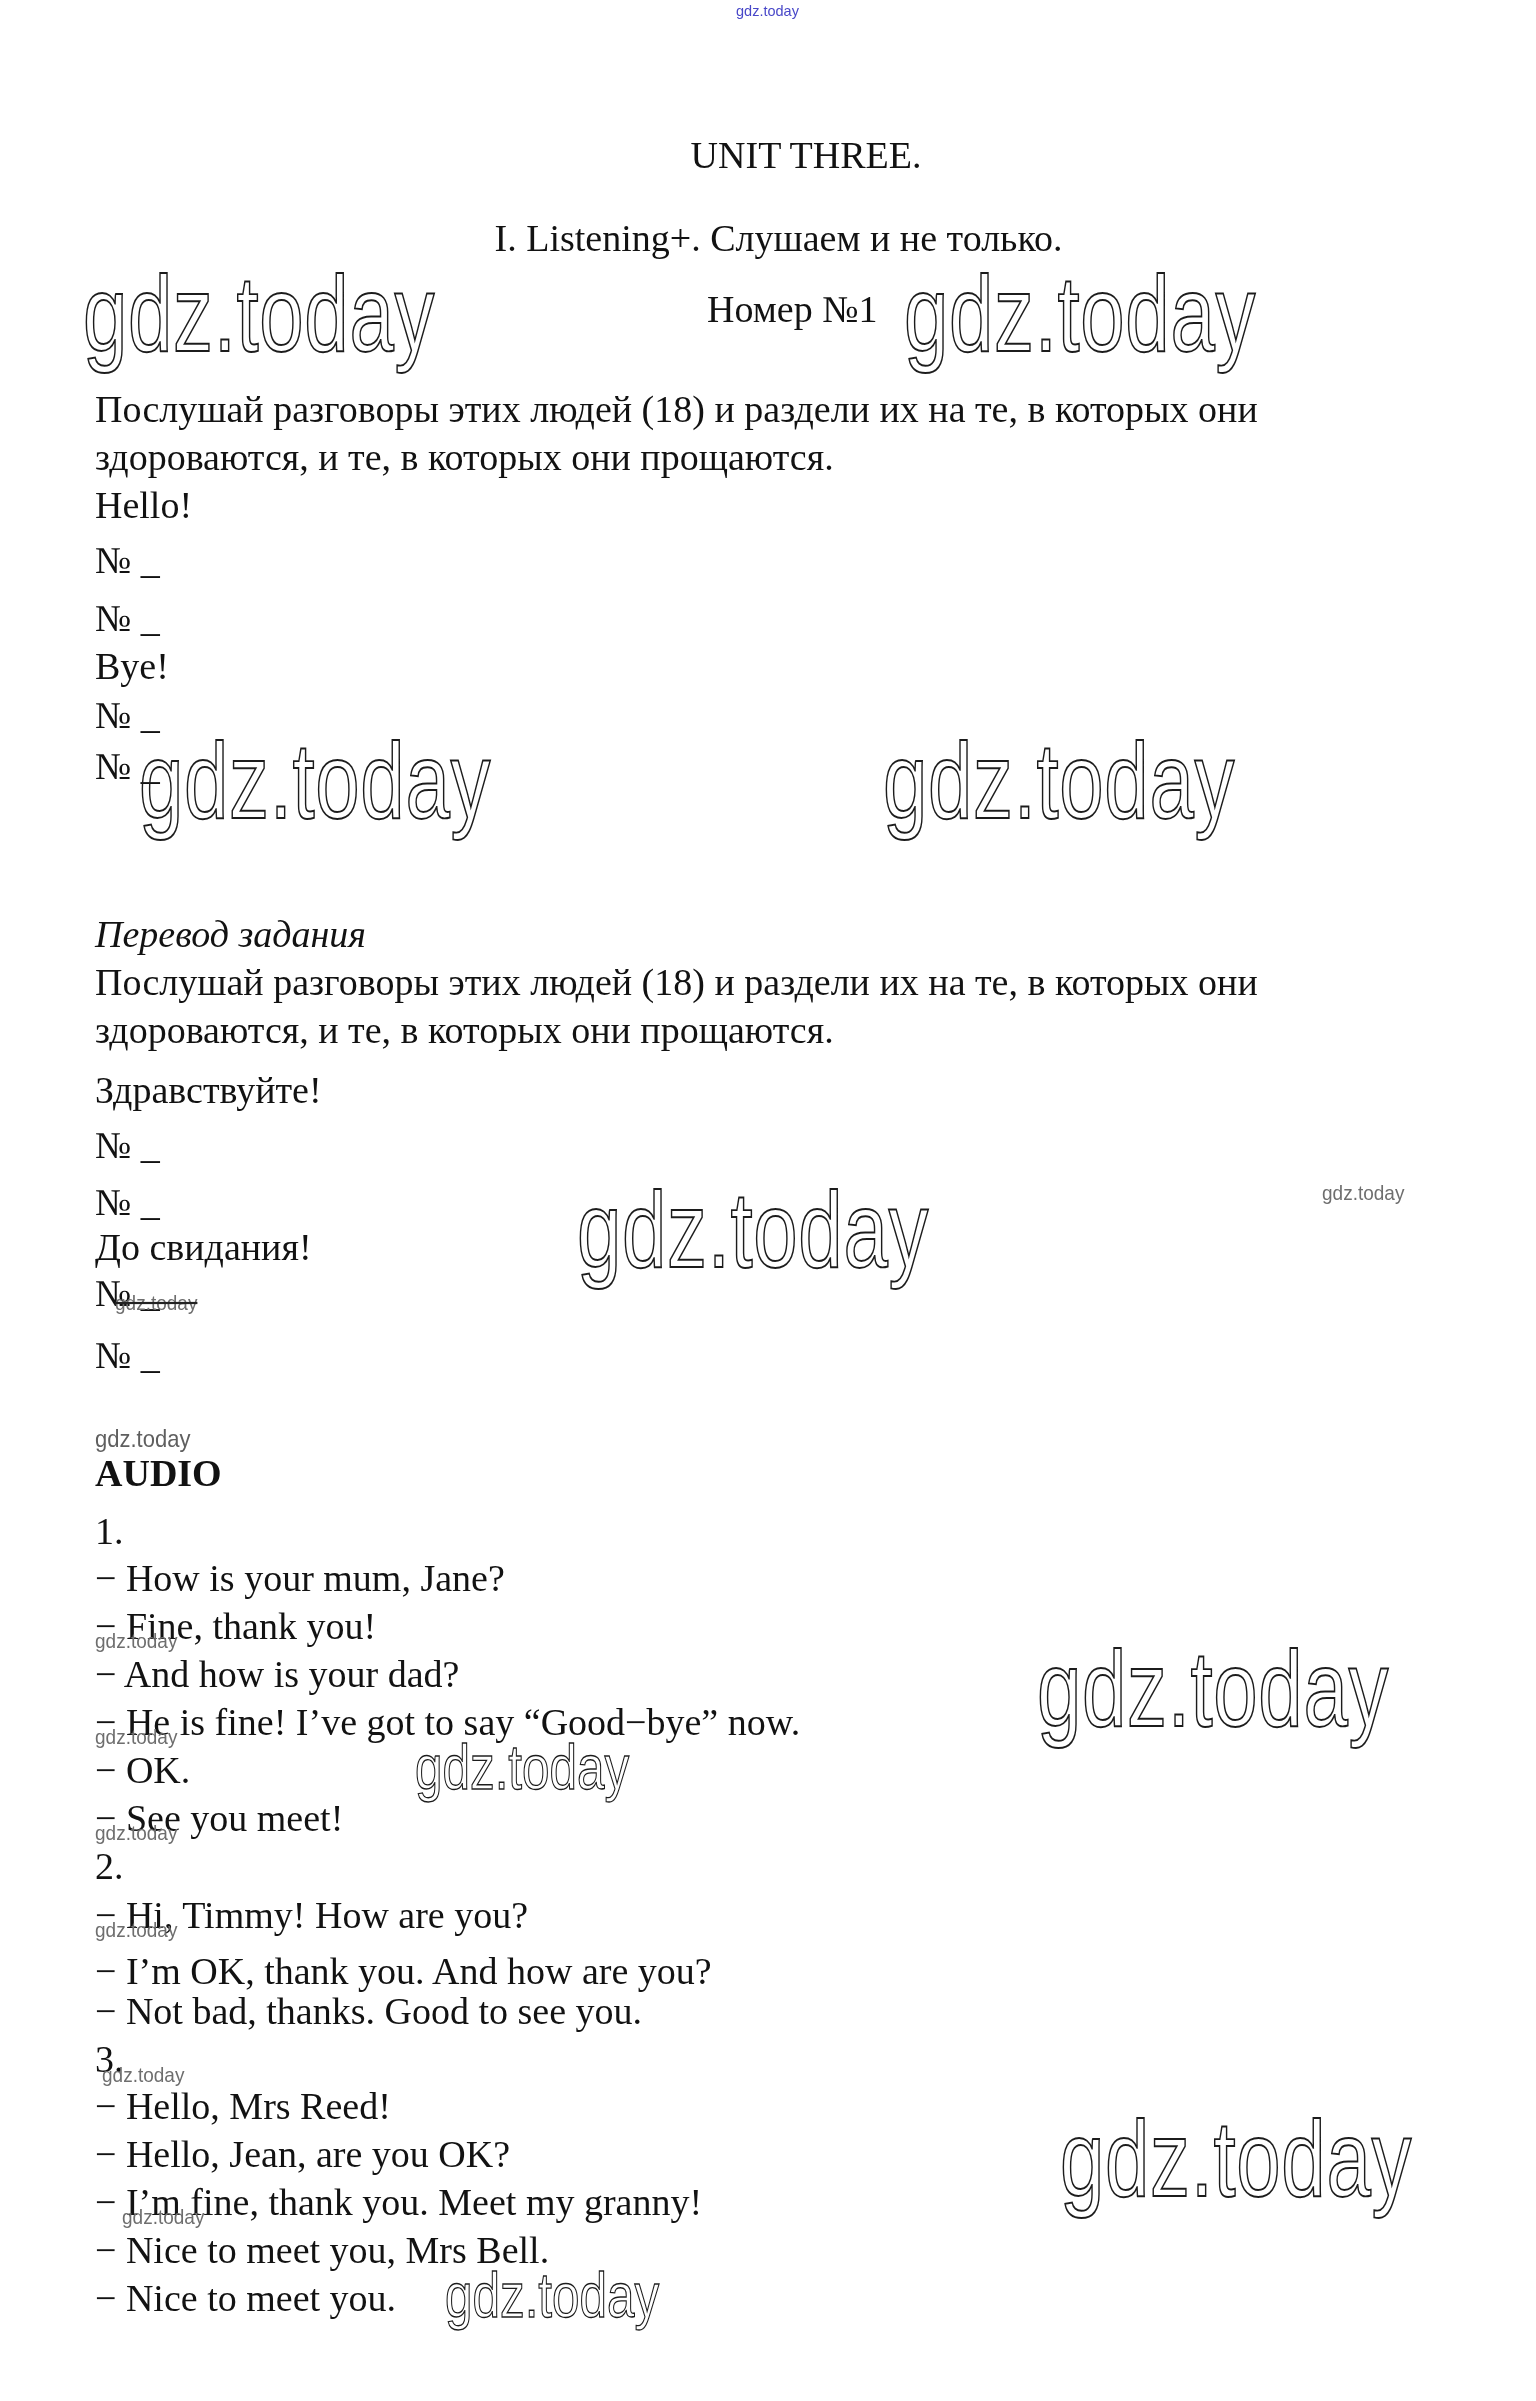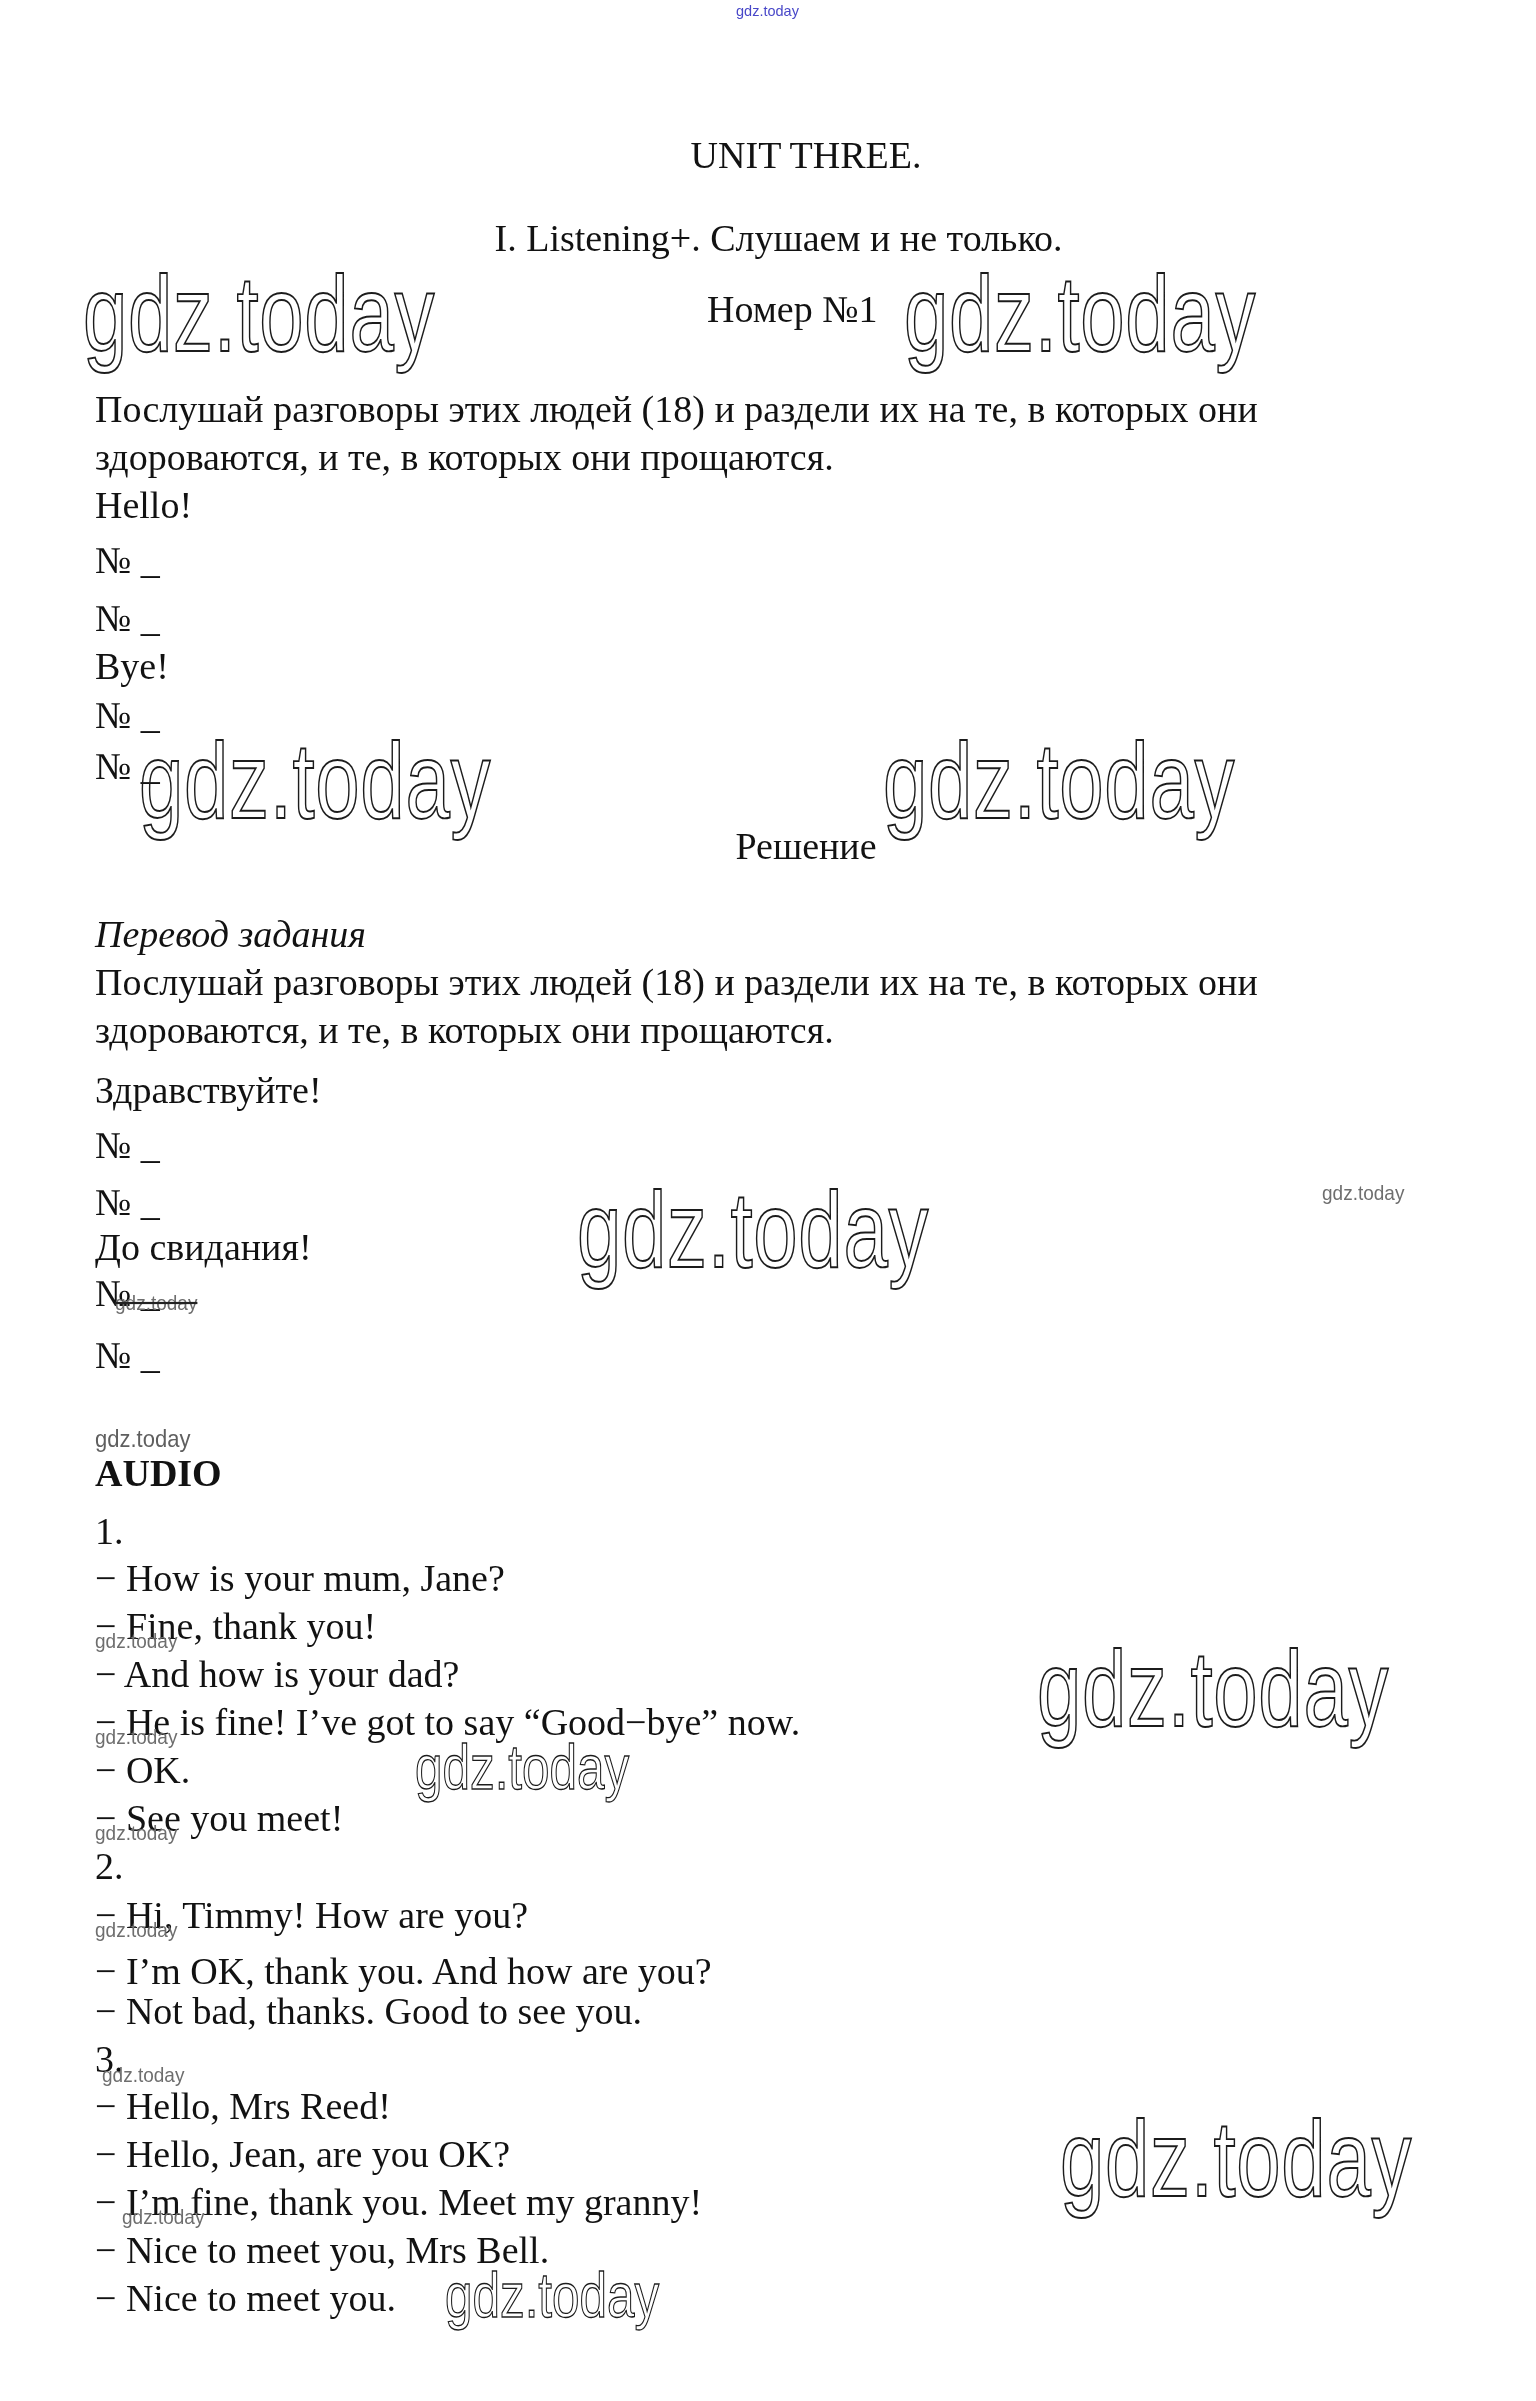--- a/index.html
+++ b/index.html
@@ -46,21 +46,20 @@
   <div class="line" style="top:483px;text-align:center;">Hello!</div>
   <div class="line" style="top:538px;">№ _</div>
   <div class="line" style="top:596px;">№ _</div>
   <div class="line" style="top:644px;">Bye!</div>
   <div class="line" style="top:693px;">№ _</div>
   <div class="line" style="top:744px;">№ _</div>
 
   <div class="wm wm-big outline" style="left:139px;top:722px;">gdz.today</div>
   <div class="wm wm-big outline" style="left:883px;top:722px;">gdz.today</div>
 
-  <div class="line center" style="top:824px;">Решение</div>
   <div class="line bi" style="top:912px;">Перевод задания</div>
   <div class="line" style="top:960px;">Послушай разговоры этих людей (18) и раздели их на те, в которых они</div>
   <div class="line" style="top:1008px;">здороваются, и те, в которых они прощаются.</div>
   <div class="line" style="top:1068px;">Здравствуйте!</div>
   <div class="line" style="top:1123px;">№ _</div>
   <div class="line" style="top:1180px;">№ _</div>
   <div class="line" style="top:1225px;">До свидания!</div>
   <div class="line" style="top:1271px;">№ _</div>
   <div class="line" style="top:1333px;">№ _</div>
 

